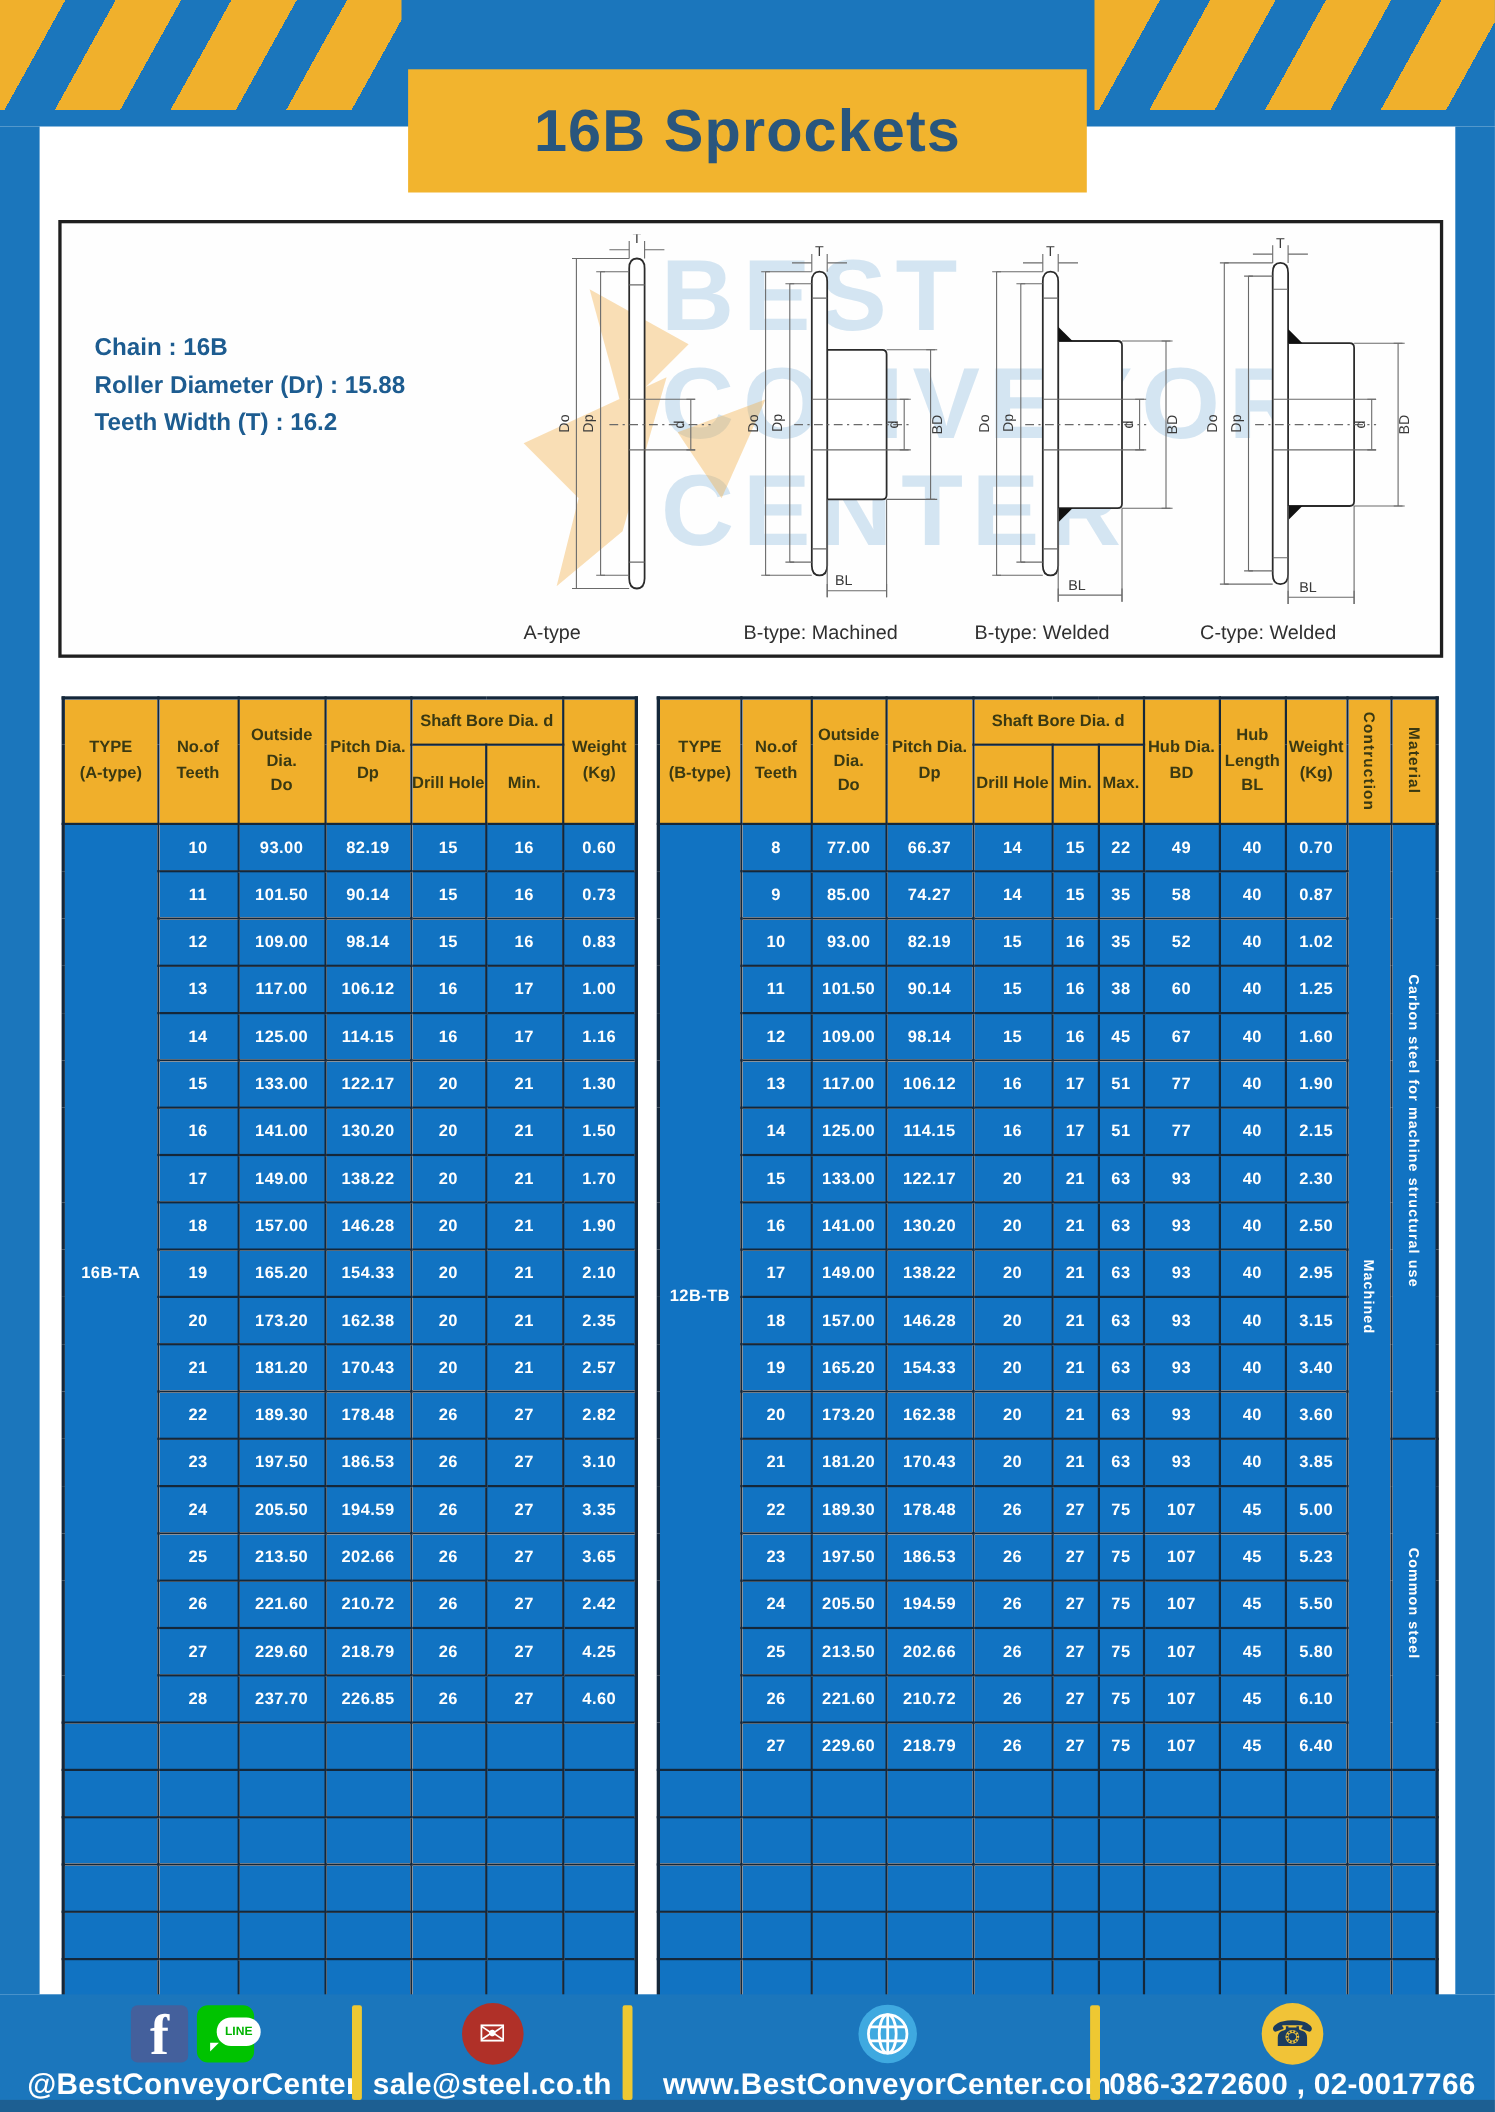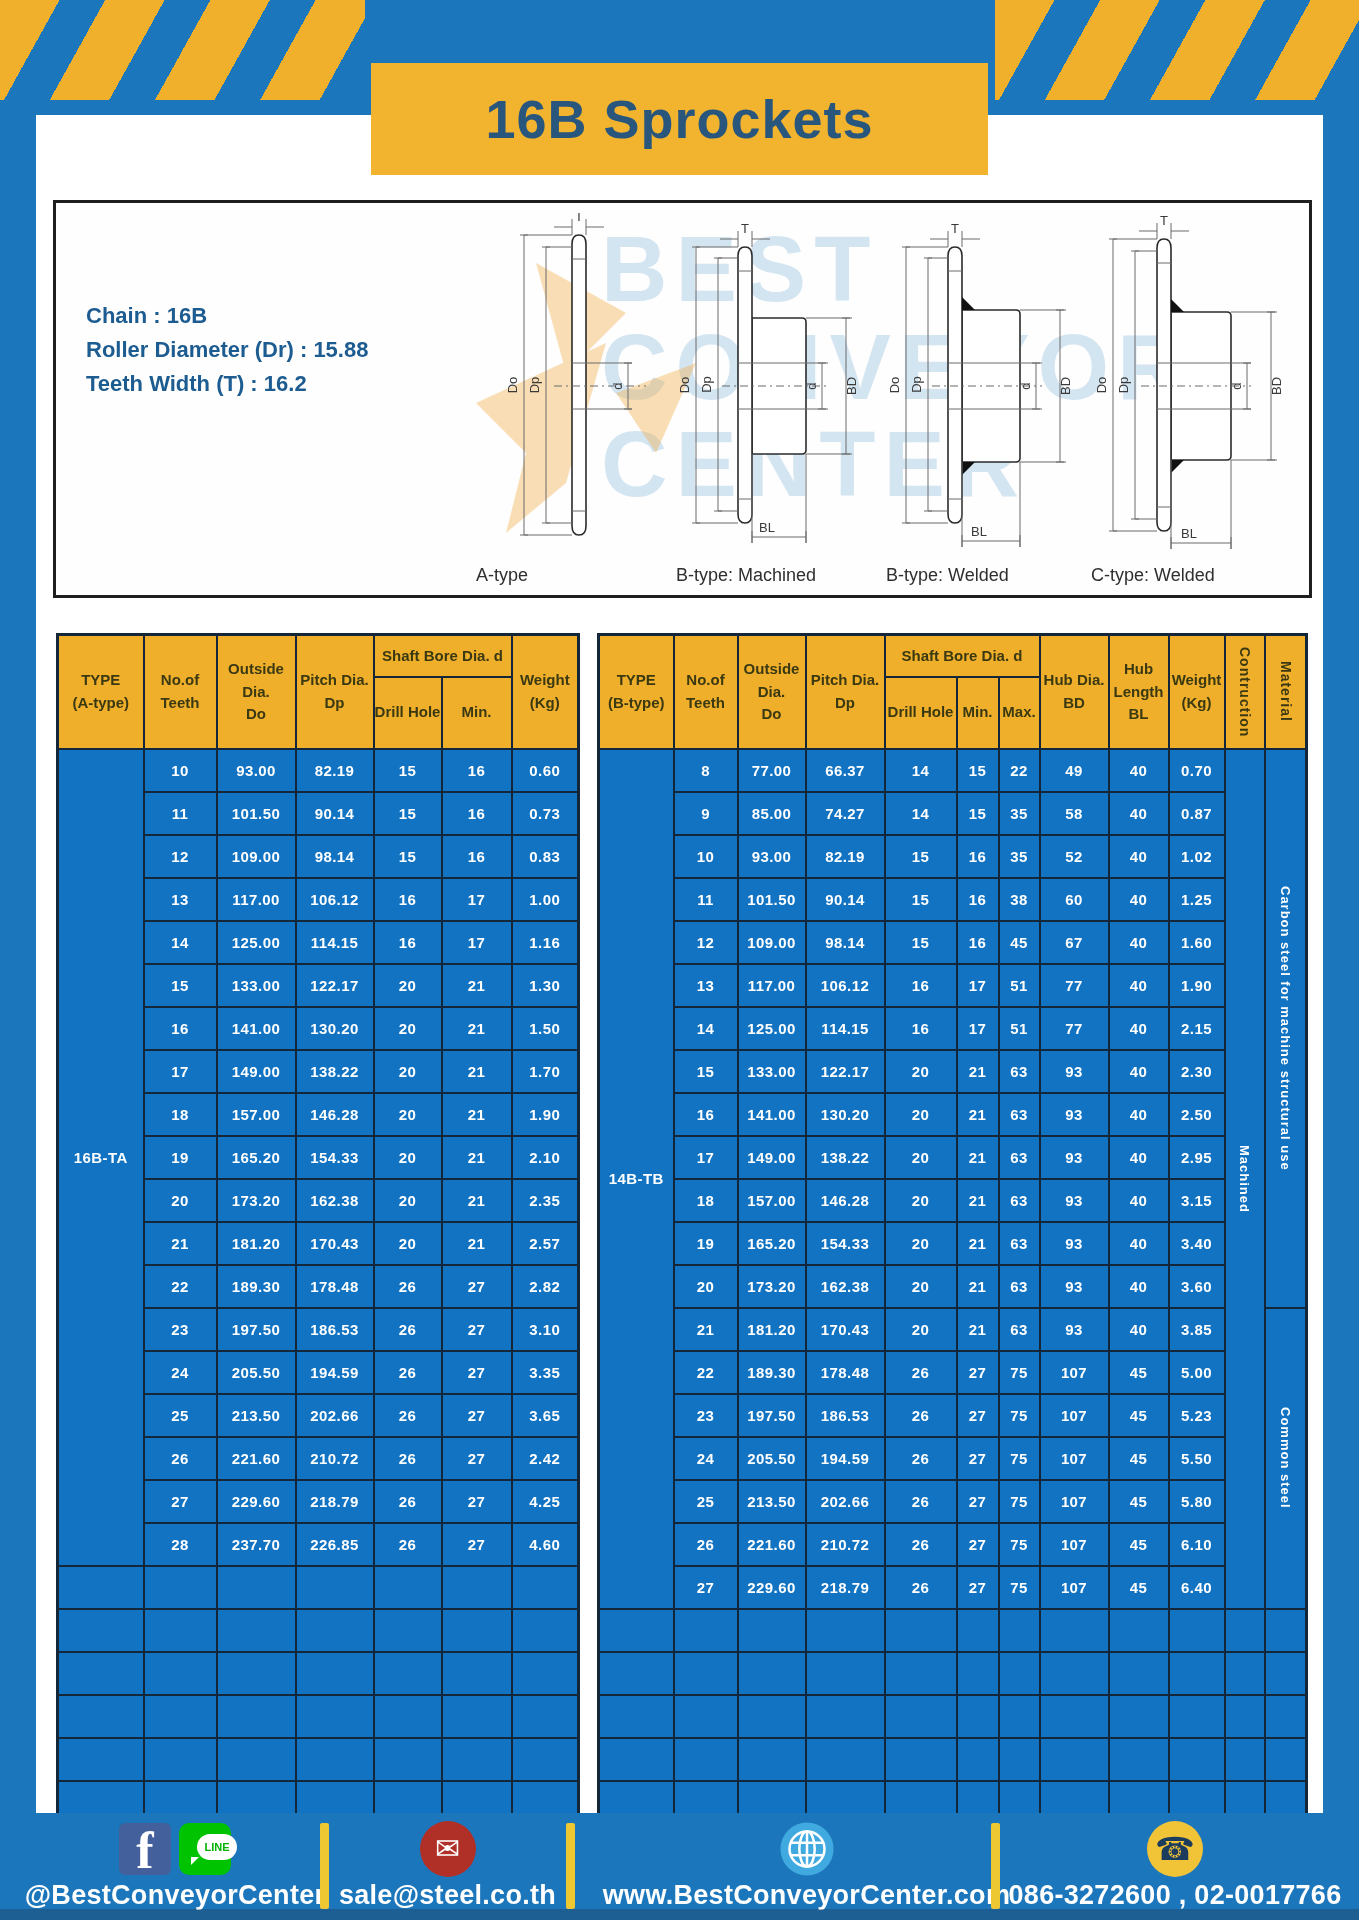--- a/index.html
+++ b/index.html
@@ -569,21 +569,21 @@
         <th rowspan="2" class="vert">Material</th>
       </tr>
       <tr>
         <th>Drill Hole</th>
         <th>Min.</th>
         <th>Max.</th>
       </tr>
     </thead>
     <tbody>
       <tr>
-        <td rowspan="20">14B-TB</td>
+        <td rowspan="20">12B-TB</td>
         <td>8</td>
         <td>77.00</td>
         <td>66.37</td>
         <td>14</td>
         <td>15</td>
         <td>22</td>
         <td>49</td>
         <td>40</td>
         <td>0.70</td>
         <td rowspan="20" class="vert">Machined</td>

